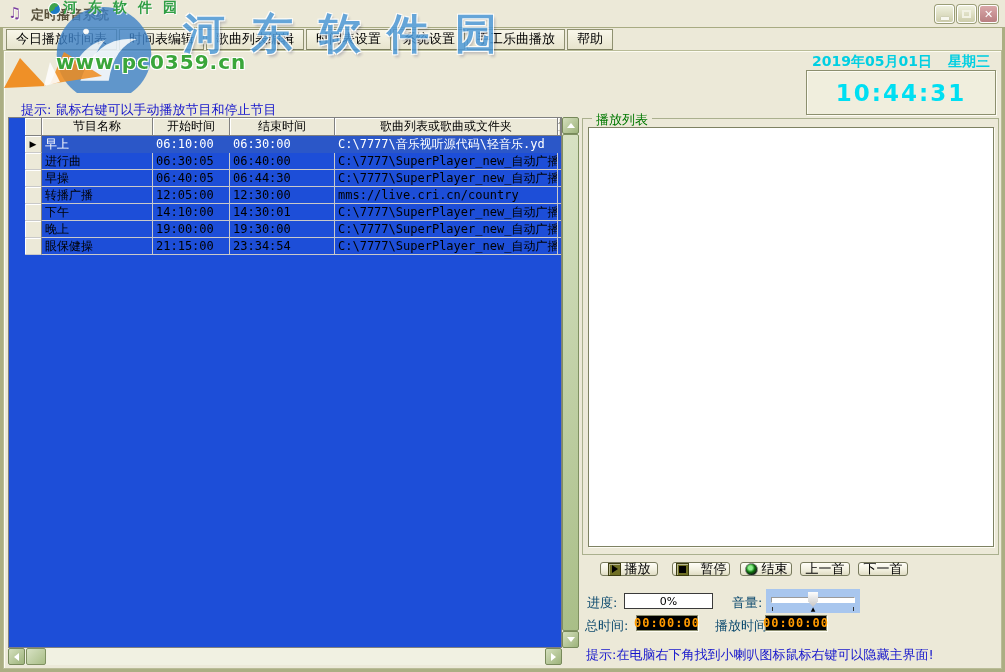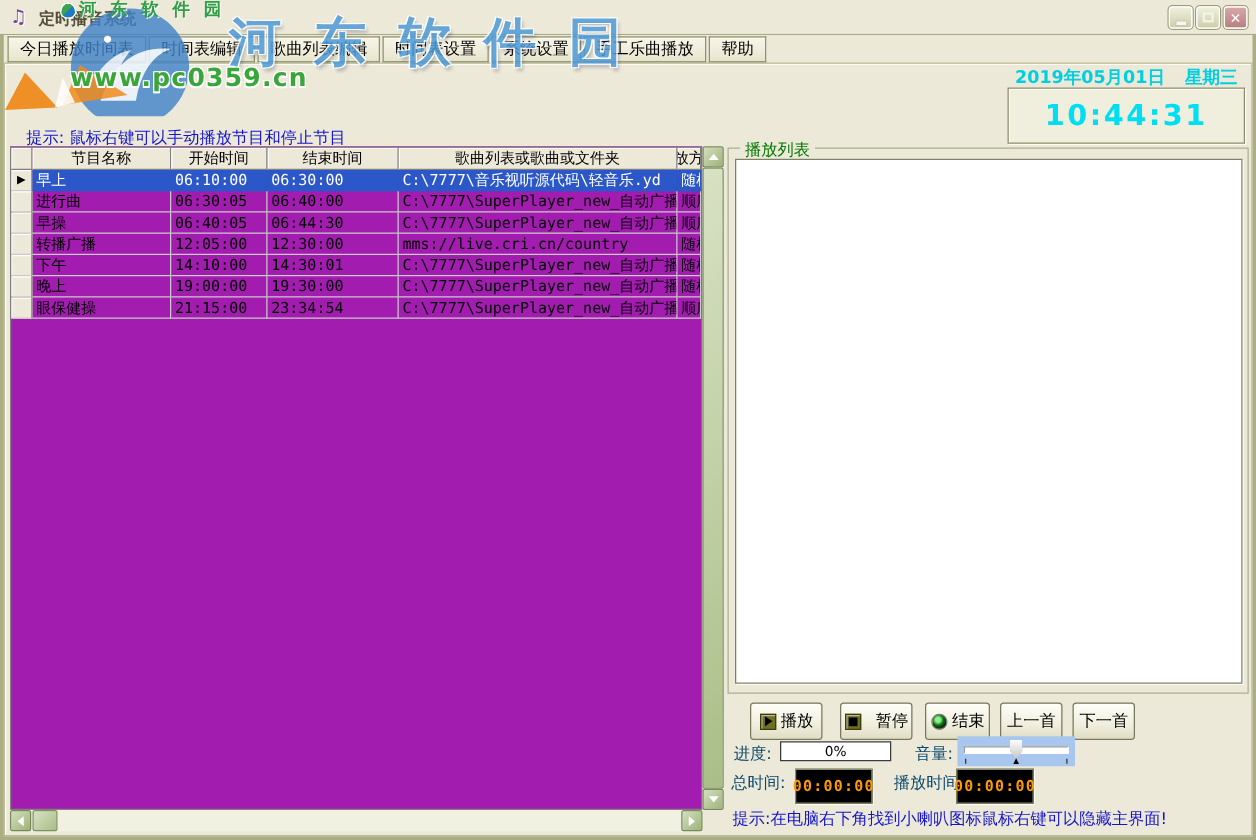--- a/index.html
+++ b/index.html
@@ -36,22 +36,22 @@
   .today-label{position:absolute;font-size:13px;margin-top:34px;}
   .hint{position:absolute;color:#1414cc;font-size:13px;white-space:nowrap;}
   
   .date-row{position:absolute;left:806px;top:53px;width:190px;display:flex;justify-content:center;gap:16px;
             color:#00cfe2;font-size:14px;font-weight:bold;}
   .clock-box{position:absolute;left:806px;top:70px;width:190px;height:45px;background:#f0eedd;
              border:1px solid #8c8f6e;box-shadow:inset 1px 1px 0 #fdfcf2,1px 1px 0 #fdfcf2;
              display:flex;align-items:center;justify-content:center;}
   .clock-box span{font-size:23px;font-weight:bold;color:#00dff2;letter-spacing:2px;}
   
-  .grid{position:absolute;left:8px;top:117px;width:554px;height:531px;background:#a21caf;
-        border:1px solid #808080;font-size:12px;overflow:hidden;}
+  .grid{position:absolute;left:8px;top:117px;width:554px;height:531px;background:#1d4ed8;
+        border:1px solid #808080;font-size:12px;overflow:hidden;padding-left:16px;}
   .grid-header,.grow{display:grid;grid-template-columns:17px 111px 77px 105px 223px 1fr;}
   .hcell{height:18px;background:#ece9d8;border-right:1px solid #808080;border-bottom:1px solid #808080;
          box-shadow:inset 1px 1px 0 #fff;display:flex;align-items:center;justify-content:center;
          overflow:hidden;white-space:nowrap;}
   .cell{height:17px;line-height:16px;padding-left:3px;border-right:1px solid #c9c9c9;
         border-bottom:1px solid #c9c9c9;overflow:hidden;white-space:nowrap;}
   .cell.ind{background:#ece9d8;border-right:1px solid #808080;box-shadow:inset 1px 1px 0 #fff;
             padding:0;display:flex;align-items:center;justify-content:center;}
   .cell.time,.cell.path{font-family:"DejaVu Sans Mono",monospace;font-size:12px;}
   .grow.selected .cell:not(.ind){background:#2b57c8;color:#fff;border-color:#2b57c8;}
@@ -69,40 +69,40 @@
   .arr.down{border-top:5px solid #fff;margin-bottom:-4px;}
   .arr.left{border-right:5px solid #fff;margin-left:-4px;}
   .arr.right{border-left:5px solid #fff;margin-right:-4px;}
   
   .groupbox{position:absolute;left:582px;top:118px;width:417px;height:437px;border:1px solid #aab08e;}
   .groupbox-label{position:absolute;left:592px;top:111px;background:#ece9d8;padding:0 4px;
                   color:#007800;font-size:13px;}
   .listbox{position:absolute;left:588px;top:127px;width:406px;height:420px;background:#fff;
            border:1px solid #7e8263;box-shadow:1px 1px 0 #fdfcf2;}
   
-  .pbtn{height:30px;}
+  .pbtn{height:14px;}
   .ic{width:13px;height:13px;flex:none;position:relative;}
   .ic-play,.ic-pause{background:#6f6f24;border:1px solid #3c3c10;box-shadow:inset 1px 1px 0 rgba(255,255,255,.5);}
   .ic-play::after{content:"";position:absolute;left:3px;top:1px;border:4px solid transparent;border-left:6px solid #000;}
   .ic-pause::after{content:"";position:absolute;left:2px;top:2px;width:7px;height:7px;background:#000;}
   .ic-stop{border-radius:50%;border:1px solid #777;
            background:radial-gradient(circle at 40% 35%,#8cf08c 0 20%,#0c700c 45%,#141414 75%);}
   .glabel{position:absolute;color:#0c4a6e;font-size:13px;white-space:nowrap;}
   .pbar{position:absolute;left:624px;top:593px;width:89px;height:16px;background:#fff;border:1px solid #3a3a3a;
         font-size:11px;display:flex;align-items:center;justify-content:center;}
   .volume{position:absolute;left:766px;top:589px;width:94px;height:24px;background:#a8c6ee;}
   .vtrack{position:absolute;left:5px;right:5px;top:8px;height:6px;background:#fff;border:1px solid #9a9a9a;
           border-bottom-color:#fff;border-right-color:#fff;}
   .vthumb{position:absolute;left:42px;top:3px;width:10px;height:15px;
           background:linear-gradient(#fdfdfd,#c6c6c6);
           clip-path:polygon(0 0,100% 0,100% 62%,50% 100%,0 62%);
           filter:drop-shadow(0 0 1px #555);}
   .vtick{position:absolute;bottom:2px;width:1px;height:4px;background:#333;}
   .vcenter{position:absolute;bottom:1px;left:50%;transform:translateX(-50%);font-size:6px;color:#000;}
-  .lcd{position:absolute;width:62px;height:28px;background:#000;color:#ff9a00;
+  .lcd{position:absolute;width:62px;height:16px;background:#000;color:#ff9a00;
        font:bold 12px "DejaVu Sans Mono",monospace;display:flex;align-items:center;justify-content:center;
        border:1px solid #8a8d70;box-shadow:1px 1px 0 #fdfcf2;letter-spacing:1px;}
   
   .wm{position:absolute;pointer-events:none;z-index:60;}
   .wm-big-text{left:183px;top:13px;font-size:42px;font-weight:bold;color:#4e9ad8;letter-spacing:26px;
                line-height:1;opacity:.85;
                text-shadow:-1px -1px 0 #fff,1px -1px 0 #fff,-1px 1px 0 #fff,1px 1px 0 #fff,2px 3px 3px rgba(0,0,60,.25);}
   .wm-url{left:56px;top:50px;font-size:20px;font-weight:bold;color:#3aa63a;letter-spacing:1px;
           text-shadow:-1px -1px 0 #fff,1px -1px 0 #fff,-1px 1px 0 #fff,1px 1px 0 #fff;}
   .wm-small{left:48px;top:-1px;font-size:14px;font-weight:bold;color:#2f9e44;letter-spacing:11px;

